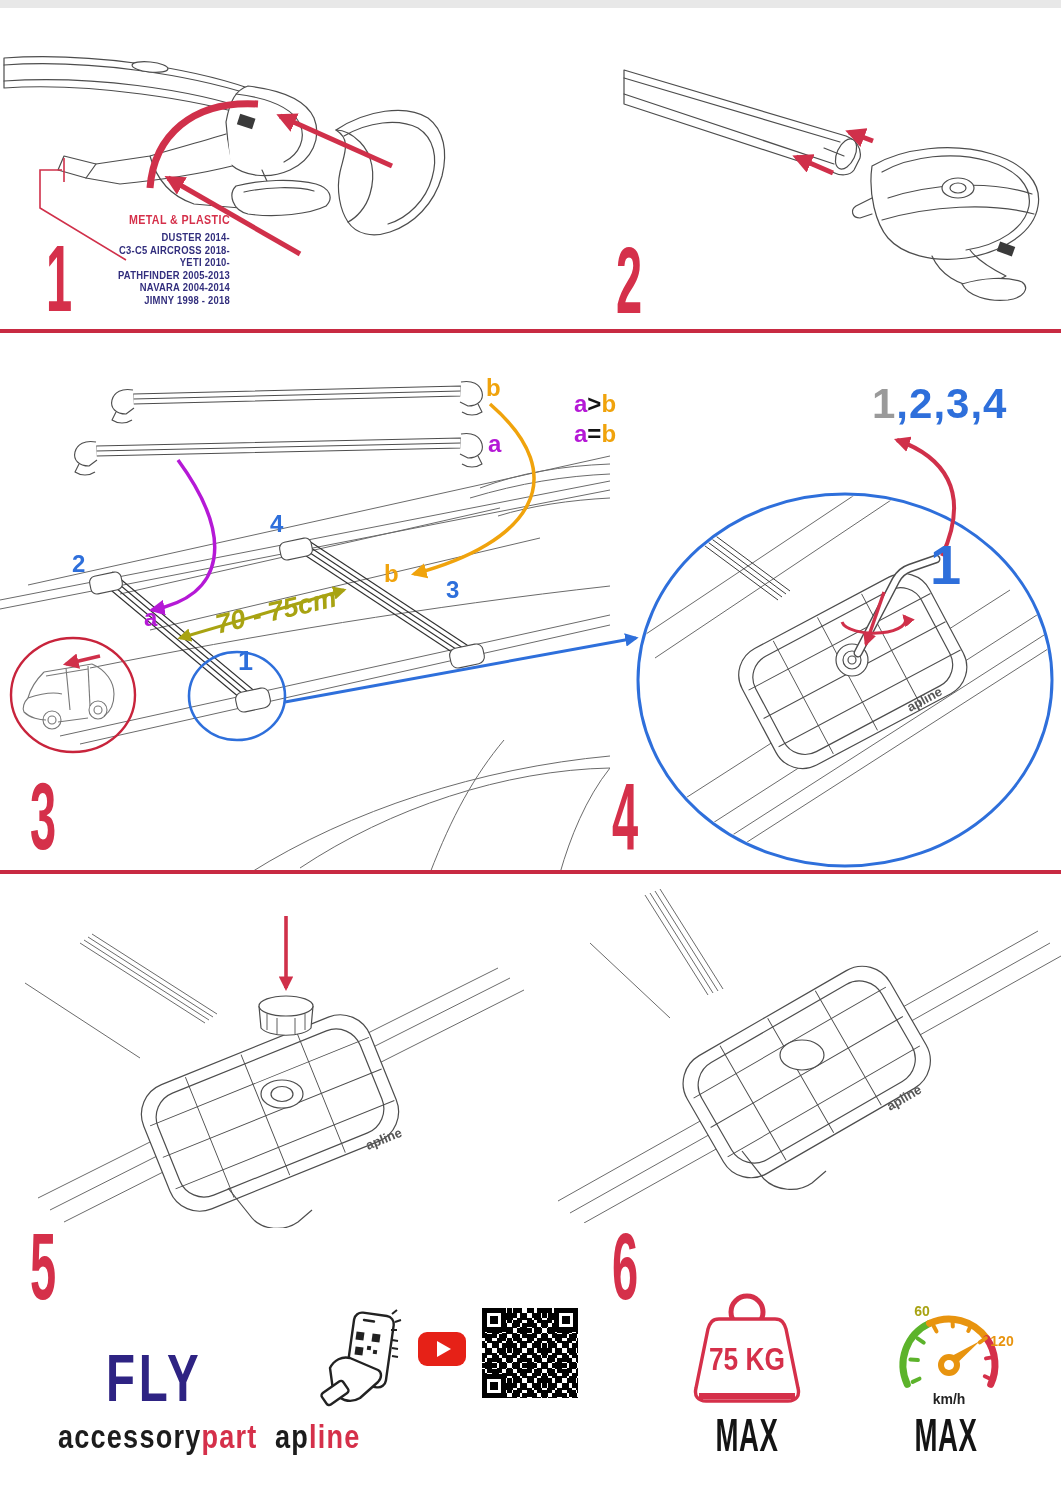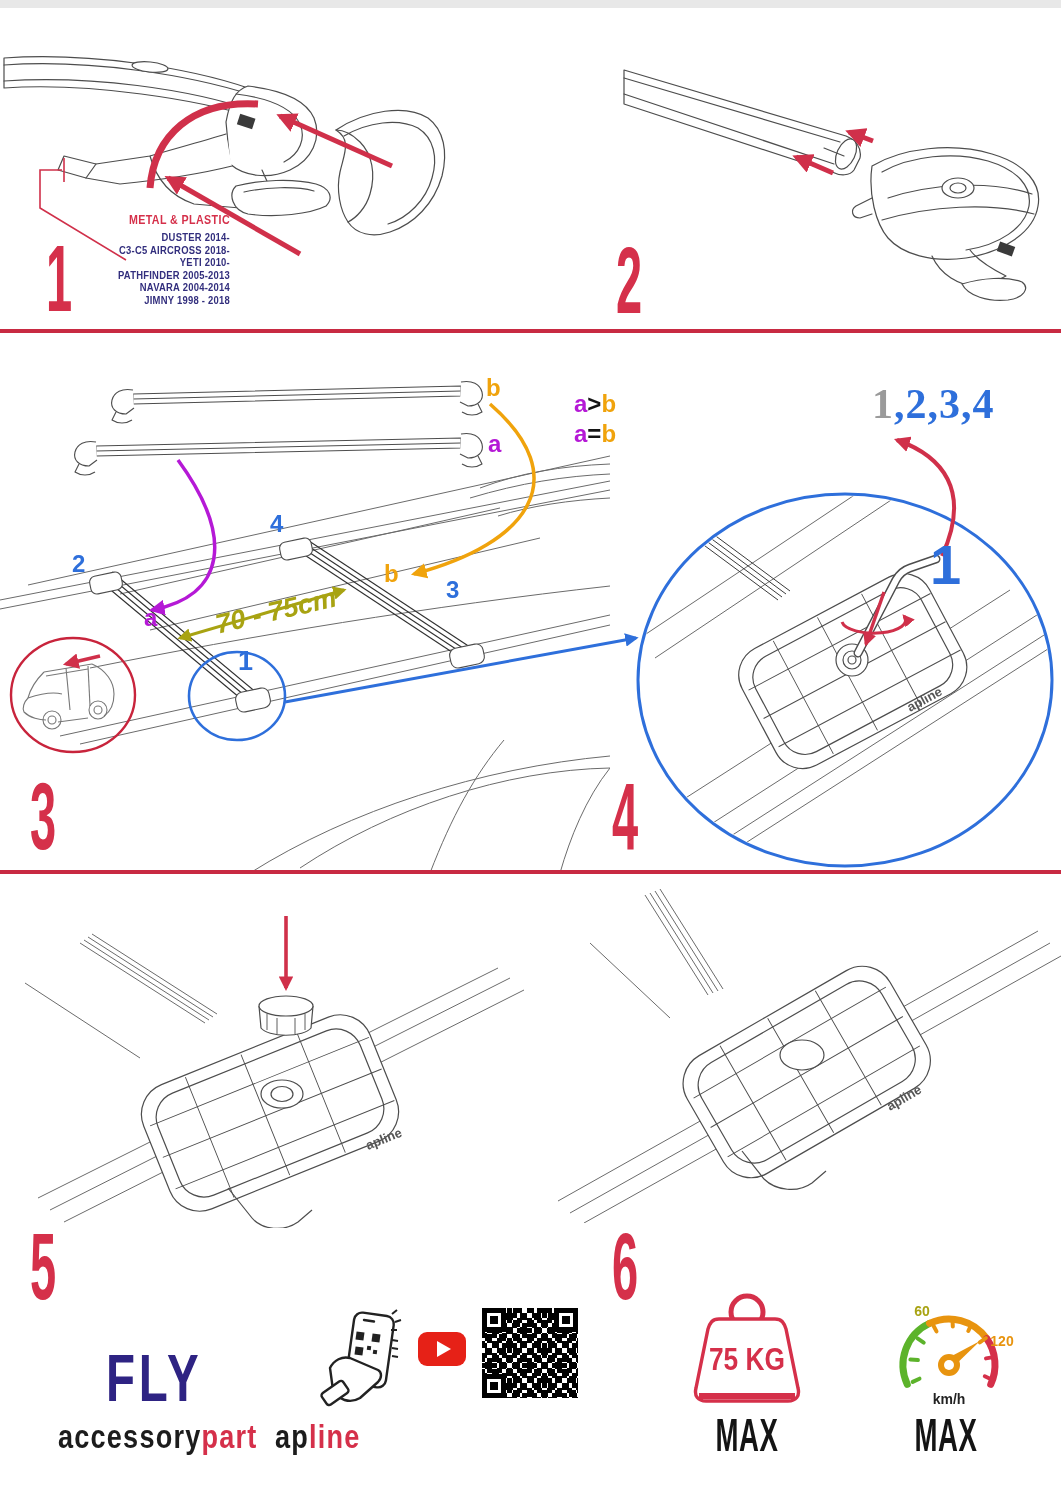--- a/index.html
+++ b/index.html
@@ -13,21 +13,21 @@
   .blue{color:#2e6fdb}.purple{color:#b519d6}.orange{color:#f0a30c}
   .gray1{color:#9a9a9a}
   .models{position:absolute;left:58px;top:204px;width:172px;text-align:right;
           transform:scaleX(0.82);transform-origin:right top;}
   .models .title{color:#d5304a;font-weight:700;font-size:13px;margin-bottom:4px;letter-spacing:0.5px;}
   .models .m{color:#322e7d;font-weight:700;font-size:11.5px;line-height:12.5px;letter-spacing:0.3px;}
   .legend{position:absolute;left:574px;top:381px;font-weight:700;font-size:24px;line-height:30px;}
   .dist{position:absolute;left:186px;top:588px;width:180px;text-align:center;
         font-style:italic;font-weight:700;font-size:27px;color:#a8a312;
         transform:rotate(-13deg);}
-  .seq{position:absolute;left:872px;top:372px;font-weight:700;font-size:42px;letter-spacing:1px;font-family:Liberation Serif, serif;}
+  .seq{position:absolute;left:872px;top:372px;font-weight:700;font-size:42px;letter-spacing:1px;}
   .callout1{position:absolute;left:930px;top:524px;font-weight:700;font-size:56px;color:#2e6fdb;}
   .fly{position:absolute;left:106px;top:1332px;font-weight:700;font-size:66px;color:#2e2383;
        transform:scaleX(0.72);transform-origin:left top;letter-spacing:5px;}
   .brandline{position:absolute;left:58px;top:1410px;font-weight:700;font-size:33px;
        transform:scaleX(0.82);transform-origin:left top;letter-spacing:1.5px;color:#1c1c1c;}
   .brandline .red{color:#d5304a;}
   .maxlbl{position:absolute;width:110px;text-align:center;font-weight:700;font-size:46px;color:#141414;
           transform:scaleX(0.6);transform-origin:center top;letter-spacing:1px;top:1400px;}
   .qr{position:absolute;left:482px;top:1300px;width:96px;height:90px;
       background:

